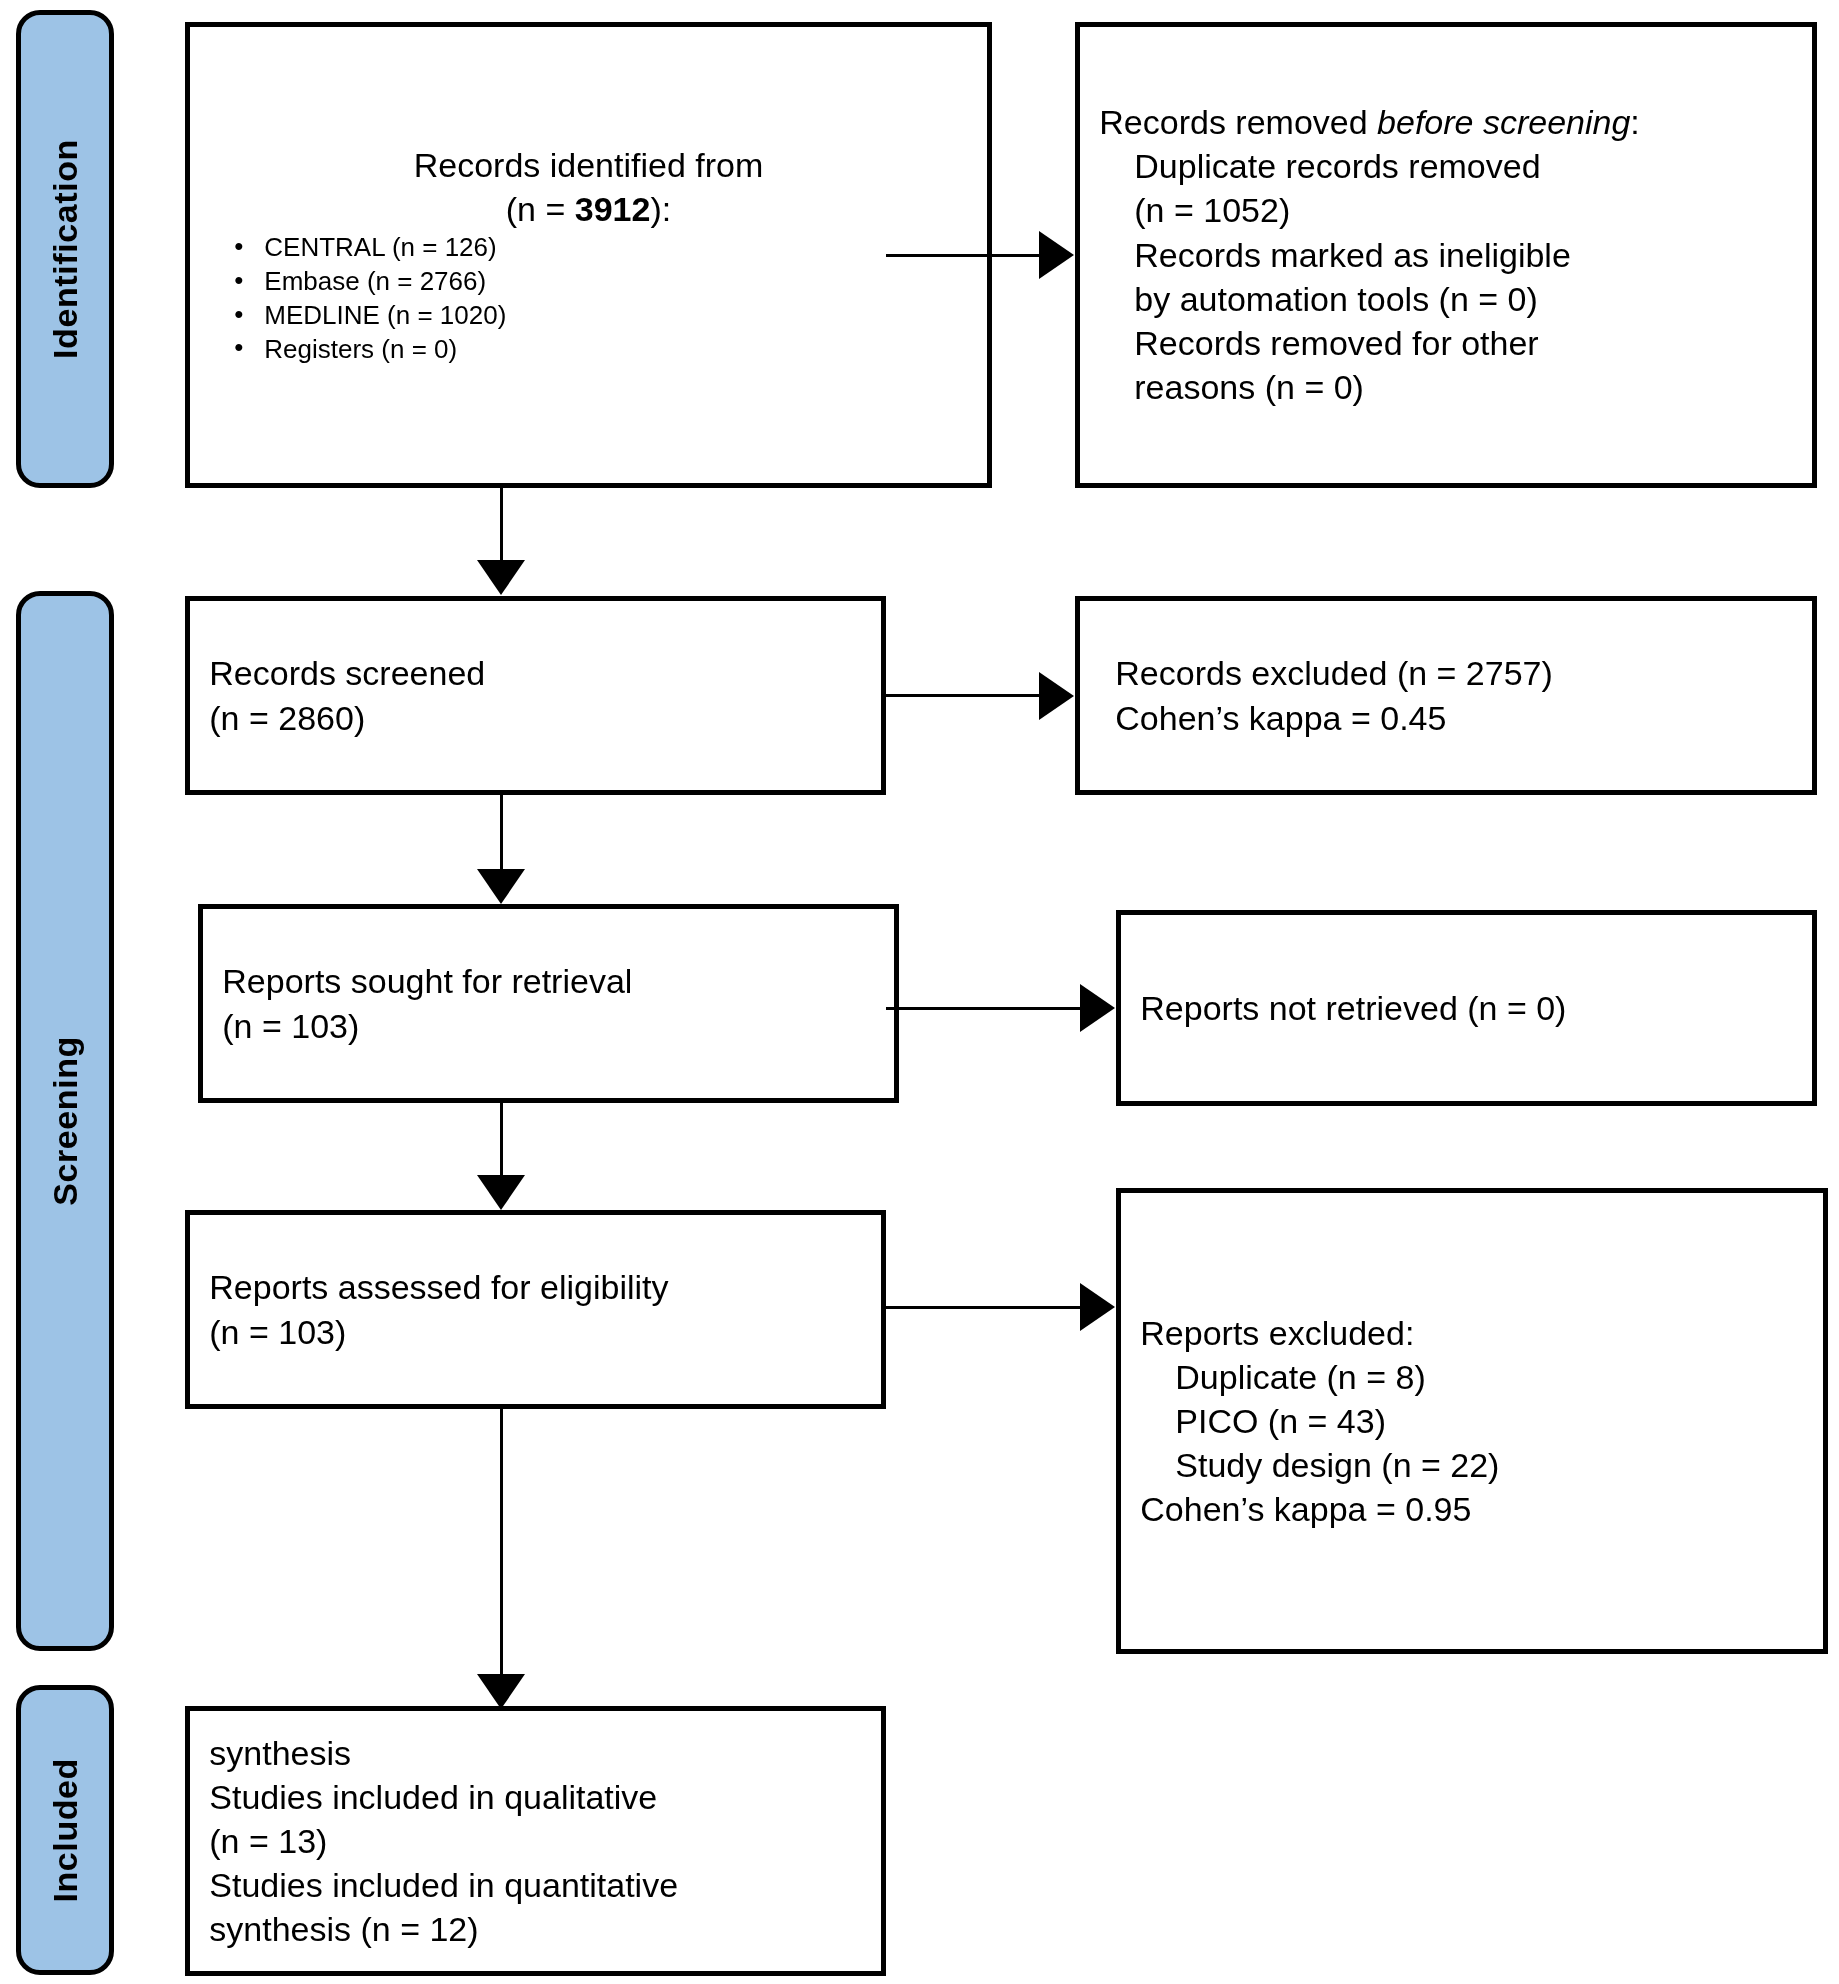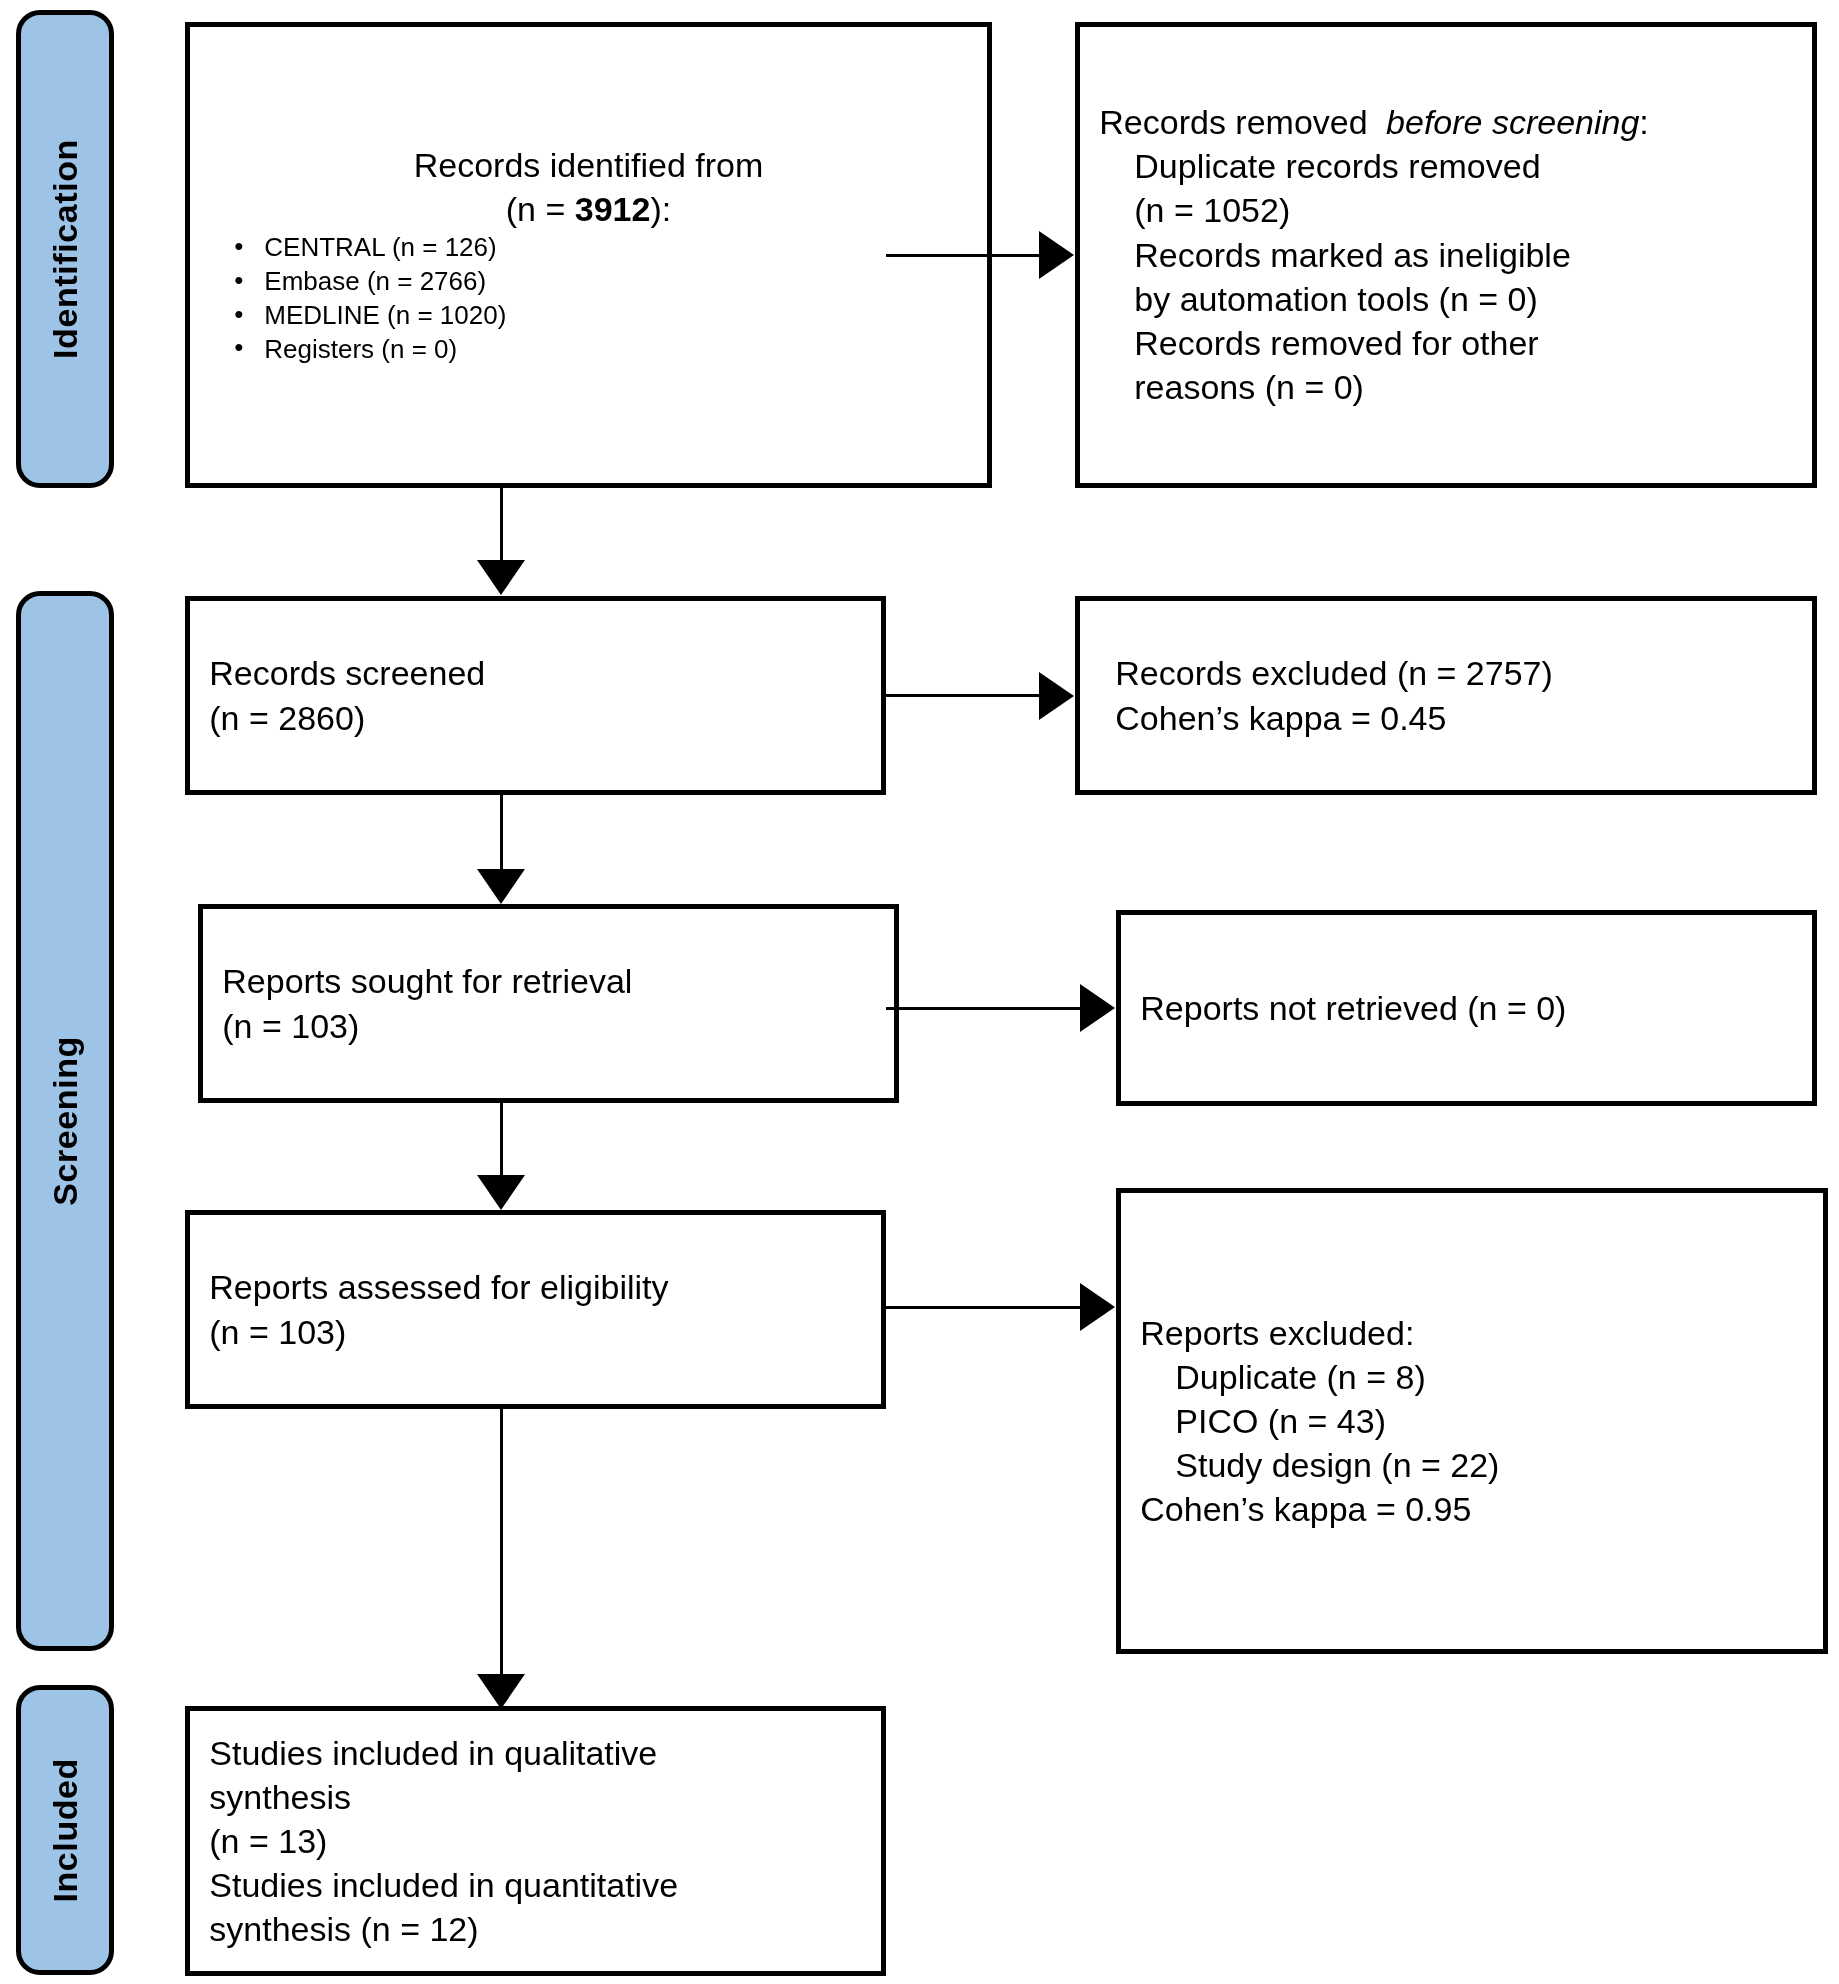--- a/index.html
+++ b/index.html
@@ -45,21 +45,21 @@
   }
   .box.center{ align-items:center; text-align:center; }
   .box .pad{ padding:0 19.3px; width:100%; box-sizing:border-box; }
   .line{
     font-size:34px;
     line-height:1.30;
     white-space:nowrap;
   }
   .line.wrap{ white-space:normal; }
   .line .bold{ font-weight:bold; }
-  .line .ital{ font-style:italic;margin-left:9px; }
+  .line .ital{ font-style:italic; }
   
   ul.bullets{
     margin:0;
     padding:0 0 0 55px;
     list-style:none;
     text-align:left;
   }
   ul.bullets li{
     font-size:26px;
     line-height:1.30;
@@ -210,22 +210,22 @@
   </div>
 
   <div class="hline" style="left:886px; top:1306px; width:194px;"></div>
   <div class="arrow-right" style="left:1080px; top:1283px;"></div>
 
   <div class="vline" style="left:500px; top:1409px; width:2.8px; height:267px;"></div>
   <div class="arrow-down" style="left:477px; top:1674px;"></div>
 
   <div class="box" style="left:185px; top:1706px; width:701px; height:270px;">
     <div class="pad">
+      <div class="line">synthesis</div>
       <div class="line">Studies included in qualitative</div>
-      <div class="line">synthesis</div>
       <div class="line">(n = 13)</div>
       <div class="line">Studies included in quantitative</div>
       <div class="line">synthesis (n = 12)</div>
     </div>
   </div>
 
 </div>
 
 
 </body></html>

